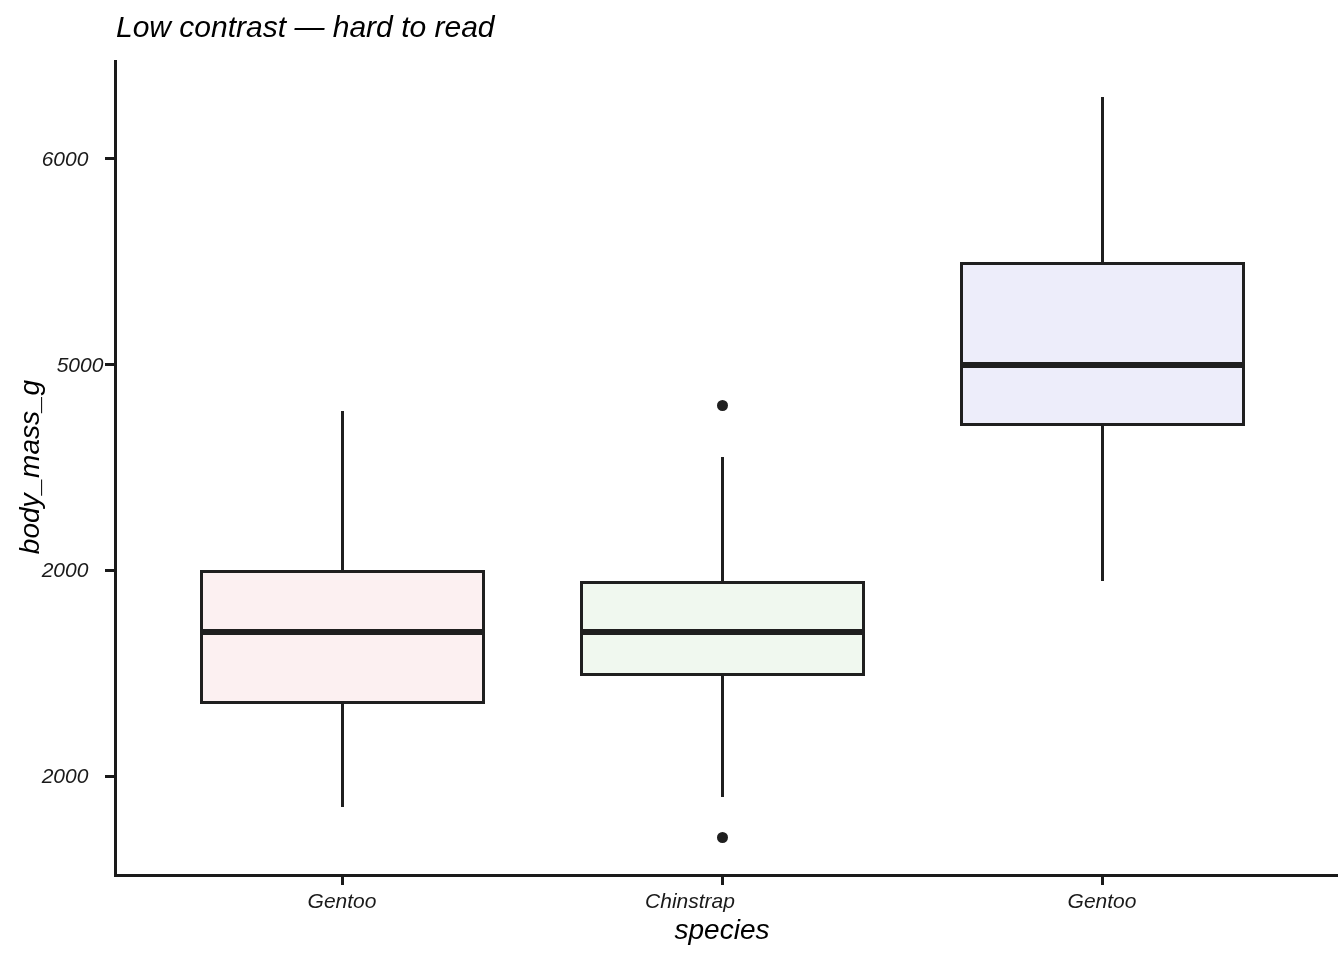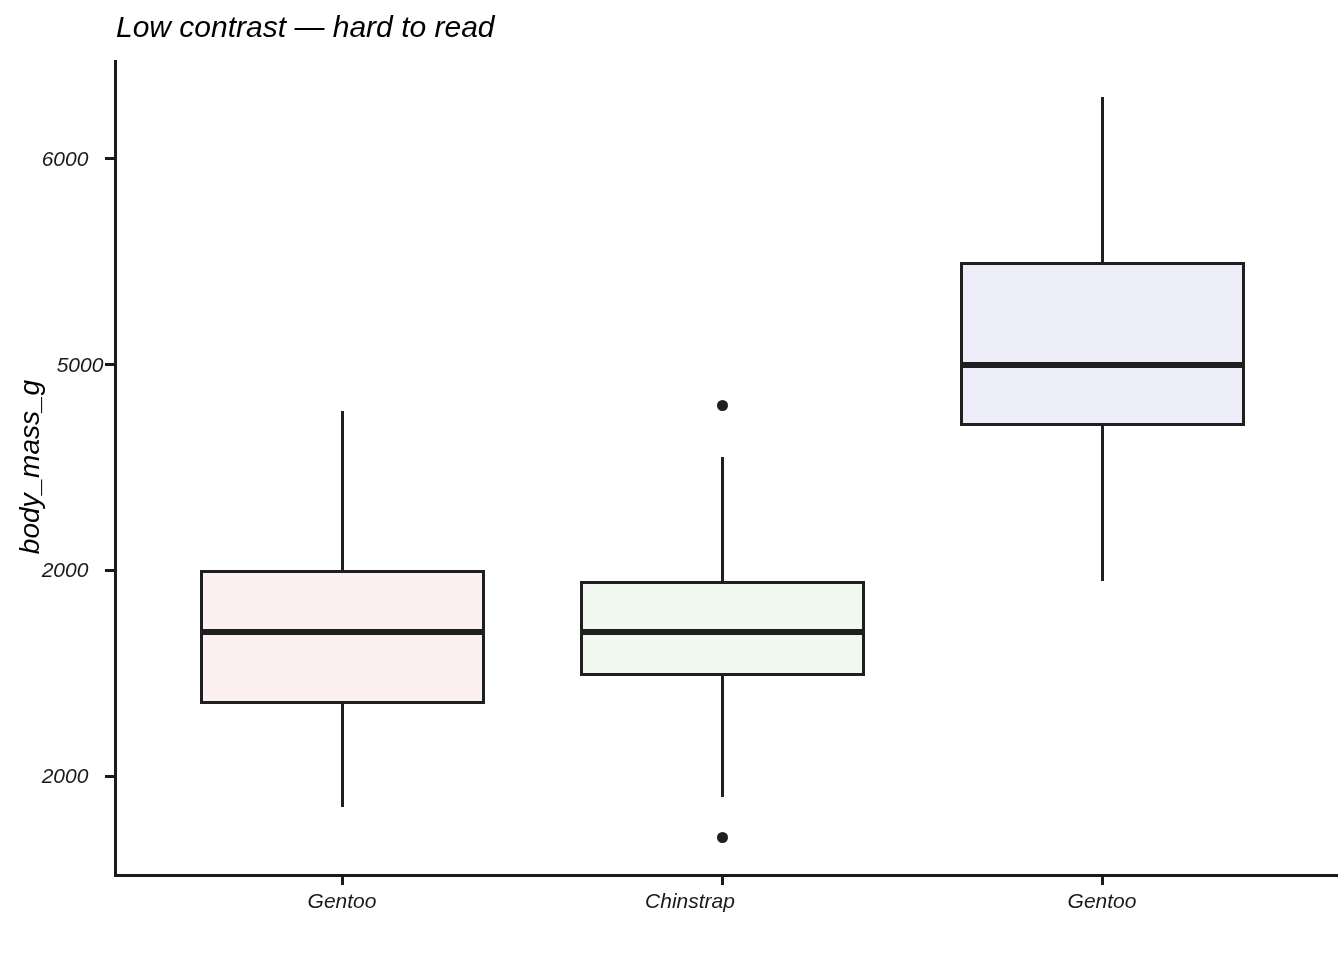--- a/index.html
+++ b/index.html
@@ -87,20 +87,21 @@
     border-radius: 50%;
     background: #1f1f1f;
   }
 </style>
 </head>
 <body>
 
 <div id="figure">
   <div class="plot-title">Low contrast — hard to read</div>
   <div class="y-axis-title">body_mass_g</div>
+  <div class="x-axis-title">species</div>
 
   <div class="axis-line" style="left:114px; top:60px; width:3px; height:817px;"></div>
   <div class="axis-line" style="left:114px; top:874px; width:1224px; height:3px;"></div>
 
   <div id="ticks-layer">
       <div class="tick-mark" style="left: 105px; top: 774.712px; width: 9px; height: 3px;"></div>
       <div class="y-tick-label" style="left: 30px; top: 776.212px;">2000</div>
       <div class="tick-mark" style="left: 105px; top: 568.904px; width: 9px; height: 3px;"></div>
       <div class="y-tick-label" style="left: 30px; top: 570.404px;">2000</div>
       <div class="tick-mark" style="left: 105px; top: 363.096px; width: 9px; height: 3px;"></div>

